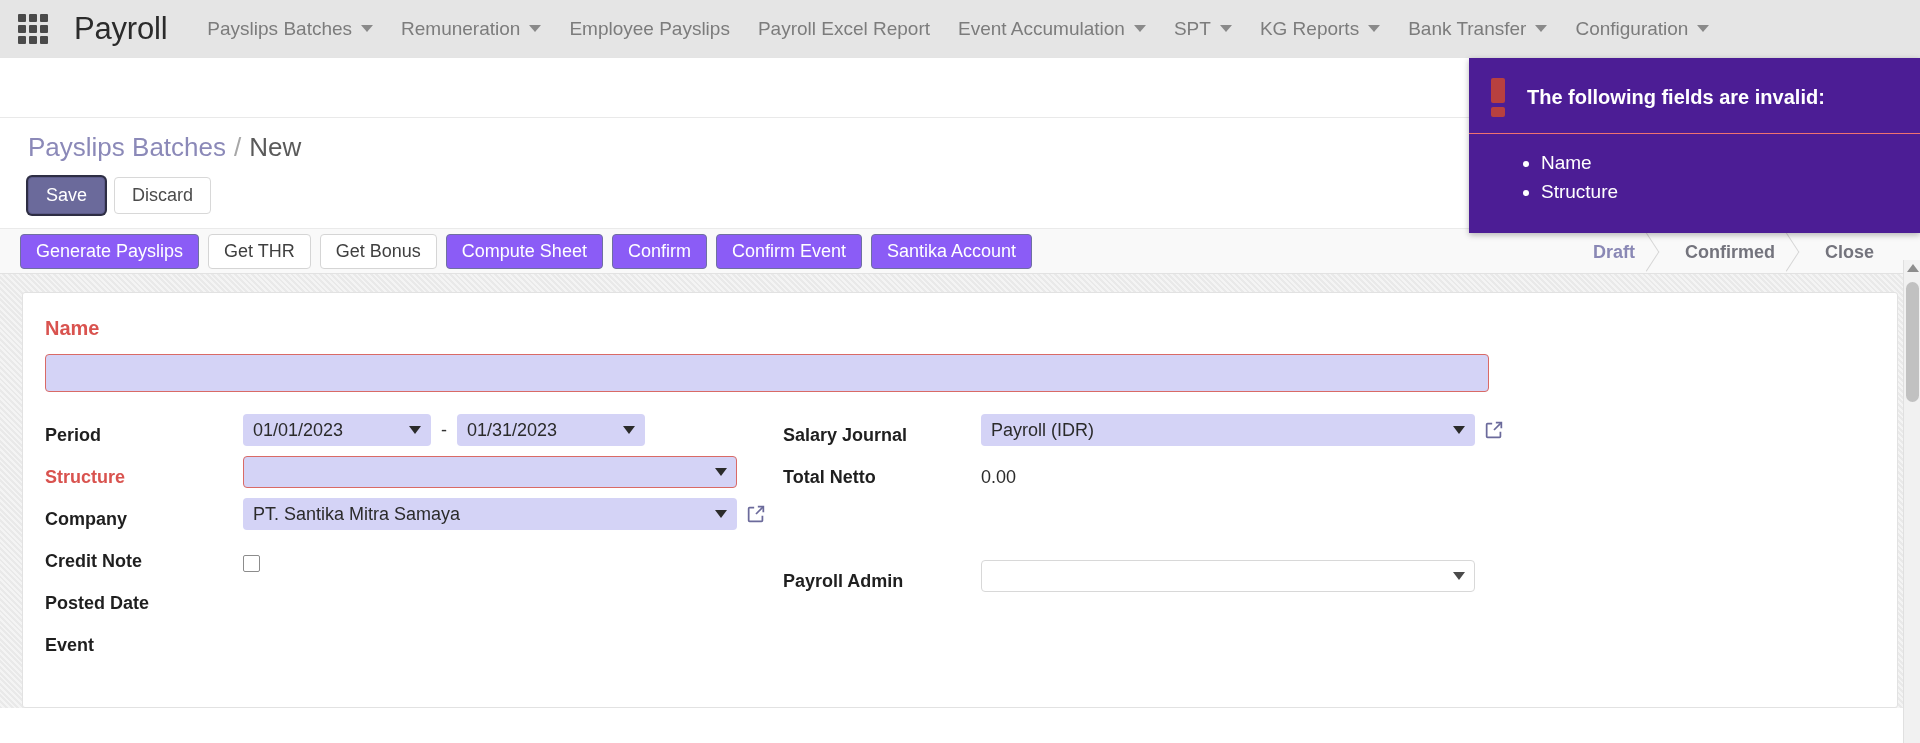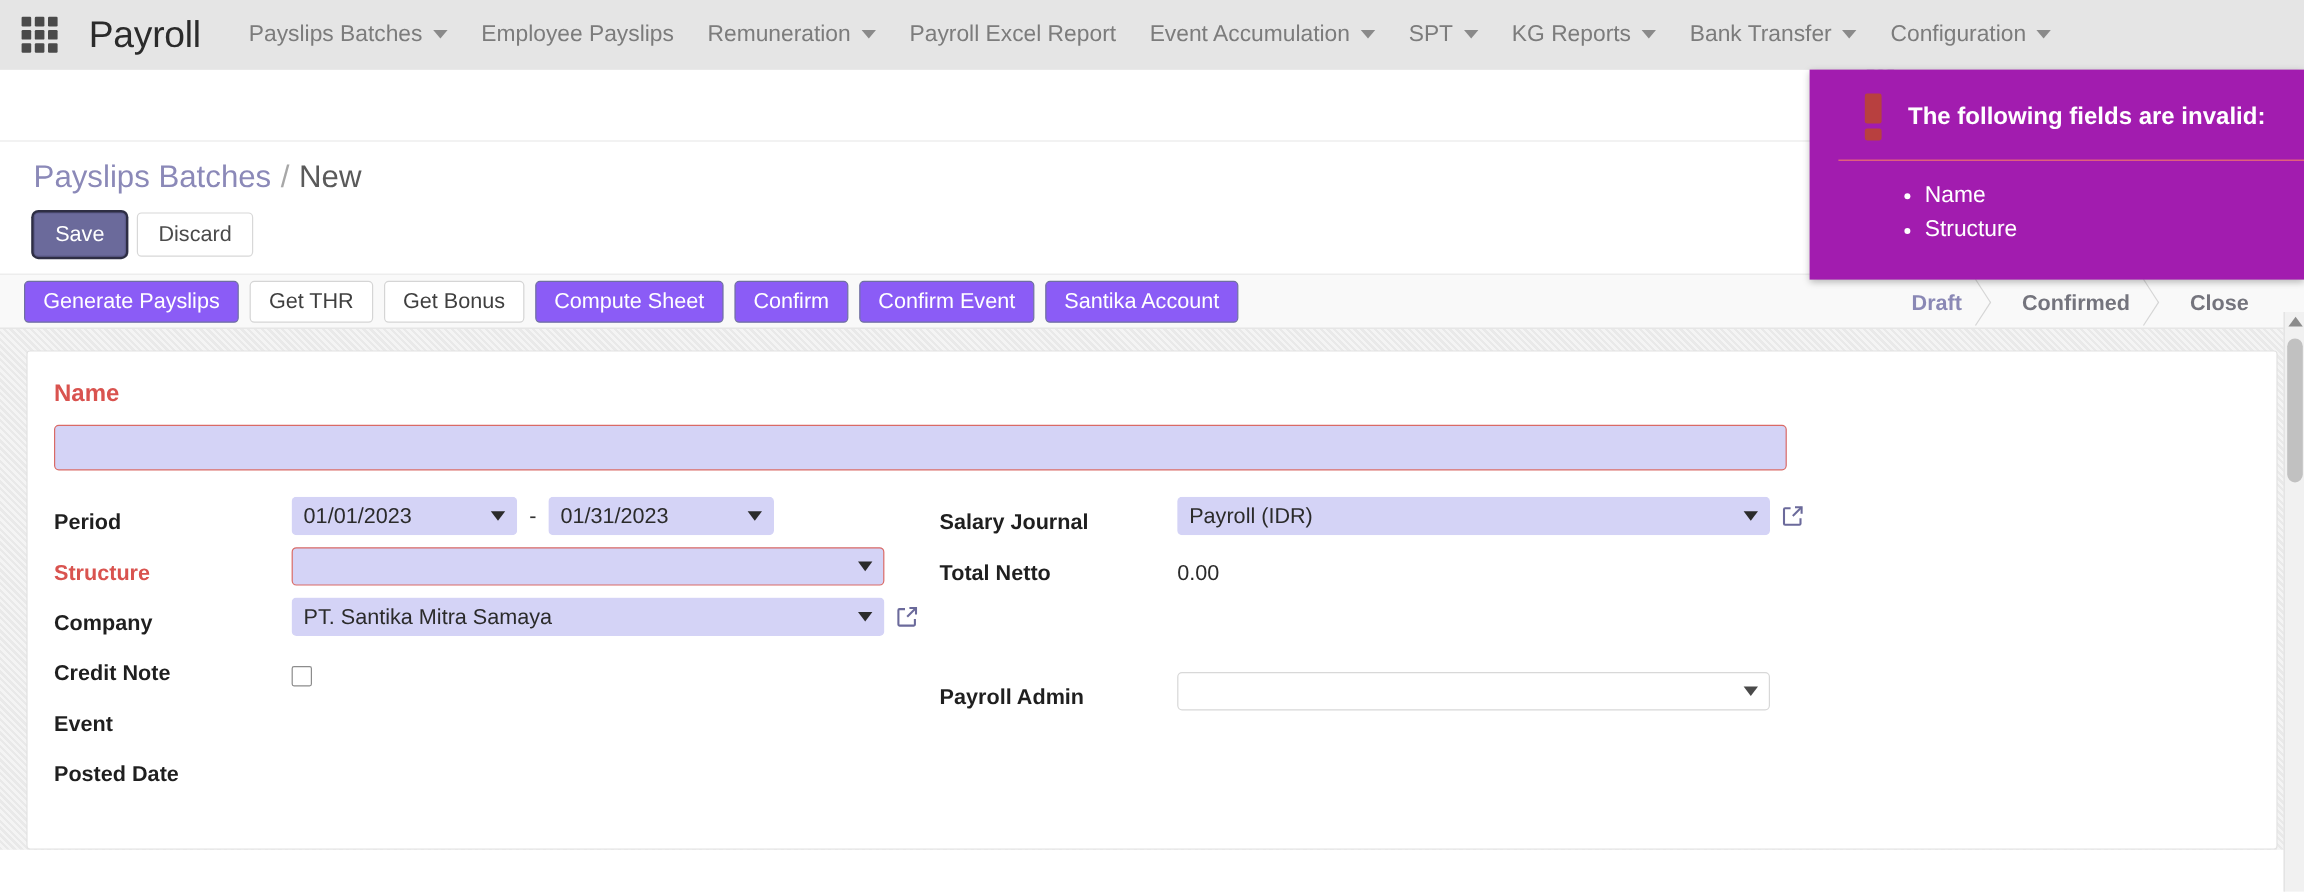--- a/index.html
+++ b/index.html
@@ -288,26 +288,25 @@
     background: #ffffff;
     cursor: pointer;
     display: inline-block;
   }
 
   
   .toast {
     position: absolute;
     top: 58px;
     right: 0;
-    width: 412px;
-    background: #a21caf;
+    width: 451px;
+    background: #4c1d95;
     box-shadow: 0 2px 6px rgba(0,0,0,0.28);
     z-index: 40;
     color: #ffffff;
-    padding-left: 24px;
   }
   .toast-head {
     display: flex;
     align-items: flex-start;
     padding: 18px 18px 16px 22px;
     border-bottom: 1px solid #ef7270;
   }
   .toast-bang {
     width: 14px;
     margin-right: 22px;
@@ -370,25 +369,25 @@
       <i></i>
       <i></i>
   </div>
   <div class="brand">Payroll</div>
   <div class="menu-list">
     <div class="menu-item">
       <span>Payslips Batches</span>
       <span class="caret"></span>
     </div>
     <div class="menu-item">
+      <span>Remuneration</span>
+      <span class="caret"></span>
+    </div>
+    <div class="menu-item">
       <span>Employee Payslips</span>
-    </div>
-    <div class="menu-item">
-      <span>Remuneration</span>
-      <span class="caret"></span>
     </div>
     <div class="menu-item">
       <span>Payroll Excel Report</span>
     </div>
     <div class="menu-item">
       <span>Event Accumulation</span>
       <span class="caret"></span>
     </div>
     <div class="menu-item">
       <span>SPT</span>
@@ -510,28 +509,28 @@
         </div>
 
         <div class="frow">
           <div class="flabel">Credit Note</div>
           <div class="fval">
             <span class="cb"></span>
           </div>
         </div>
 
         <div class="frow">
+          <div class="flabel">Posted Date</div>
+          <div class="fval">
+            <span class="static-val"></span>
+          </div>
+        </div>
+
+        <div class="frow">
           <div class="flabel">Event</div>
-          <div class="fval">
-            <span class="static-val"></span>
-          </div>
-        </div>
-
-        <div class="frow">
-          <div class="flabel">Posted Date</div>
           <div class="fval">
             <span class="static-val"></span>
           </div>
         </div>
 
       </div>
 
       <div class="col col-right">
 
         <div class="frow">

